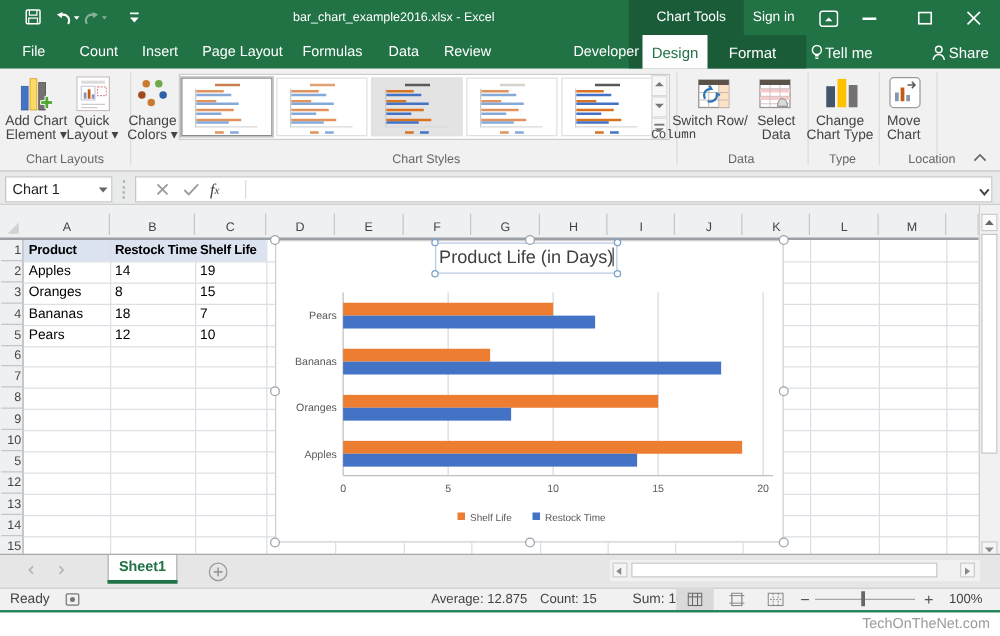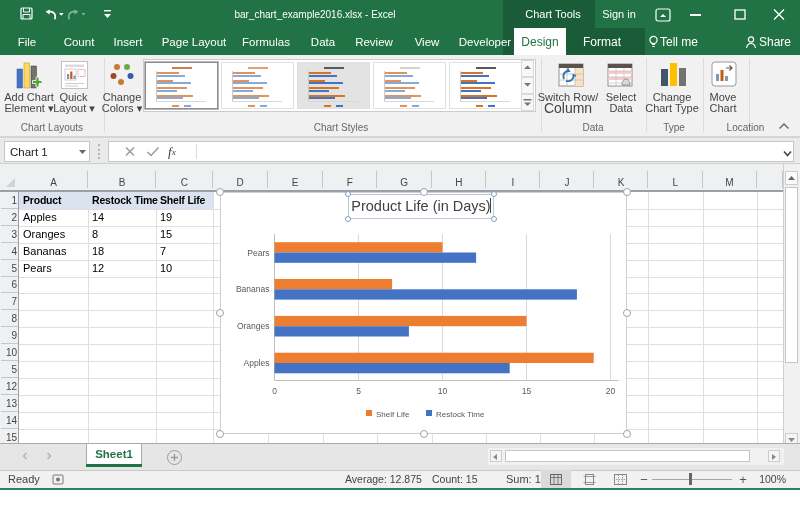--- a/index.html
+++ b/index.html
@@ -45,21 +45,20 @@
     </svg>
 <div style="position:absolute;left:0px;top:28px;width:800px;height:27px;background:#217346;"></div>
 <div style="position:absolute;left:503px;top:28px;width:142px;height:27px;background:#1a5c38;"></div>
 <div style="position:absolute;left:-13px;top:28px;width:80px;height:27px;color:#fff;font-size:11.5px;display:flex;align-items:center;justify-content:center;">File</div>
 <div style="position:absolute;left:39px;top:28px;width:80px;height:27px;color:#fff;font-size:11.5px;display:flex;align-items:center;justify-content:center;">Count</div>
 <div style="position:absolute;left:88px;top:28px;width:80px;height:27px;color:#fff;font-size:11.5px;display:flex;align-items:center;justify-content:center;">Insert</div>
 <div style="position:absolute;left:154px;top:28px;width:80px;height:27px;color:#fff;font-size:11.5px;display:flex;align-items:center;justify-content:center;">Page Layout</div>
 <div style="position:absolute;left:226px;top:28px;width:80px;height:27px;color:#fff;font-size:11.5px;display:flex;align-items:center;justify-content:center;">Formulas</div>
 <div style="position:absolute;left:283px;top:28px;width:80px;height:27px;color:#fff;font-size:11.5px;display:flex;align-items:center;justify-content:center;">Data</div>
 <div style="position:absolute;left:334px;top:28px;width:80px;height:27px;color:#fff;font-size:11.5px;display:flex;align-items:center;justify-content:center;">Review</div>
-<div style="position:absolute;left:387px;top:28px;width:80px;height:27px;color:#fff;font-size:11.5px;display:flex;align-items:center;justify-content:center;">View</div>
 <div style="position:absolute;left:445px;top:28px;width:80px;height:27px;color:#fff;font-size:11.5px;display:flex;align-items:center;justify-content:center;">Developer</div>
 <div style="position:absolute;left:514px;top:28px;width:52px;height:27px;background:#fff;color:#217346;font-size:12px;display:flex;align-items:center;justify-content:center;">Design</div>
 <div style="position:absolute;left:572px;top:28px;width:60px;height:27px;color:#fff;font-size:12px;display:flex;align-items:center;justify-content:center;">Format</div>
 <svg class="ab" style="left:648px;top:35px" width="11" height="14" viewBox="0 0 11 14">
 <circle cx="5.5" cy="5" r="3.6" fill="none" stroke="#fff" stroke-width="1.2"></circle>
 <path d="M4 9.5h3M4.3 11.5h2.4" stroke="#fff" stroke-width="1.2"></path>
     </svg>
 <div style="position:absolute;left:660px;top:28px;width:44px;height:27px;color:#fff;font-size:12px;display:flex;align-items:center;">Tell me</div>
 <svg class="ab" style="left:745px;top:36px" width="12" height="13" viewBox="0 0 12 13">
 <circle cx="6" cy="3.5" r="2.6" fill="none" stroke="#fff" stroke-width="1.2"></circle>
@@ -196,21 +195,21 @@
 <div style="position:absolute;left:143px;top:121px;width:396px;height:12px;color:#666;font-size:10px;display:flex;align-items:center;justify-content:center;">Chart Styles</div>
 <svg class="ab" style="left:558px;top:63px" width="26" height="25" viewBox="0 0 26 25">
 <rect x="1" y="1" width="24" height="22" fill="#fff" stroke="#9a8f8f" stroke-width="1"></rect>
 <rect x="1" y="1" width="24" height="4" fill="#5b5349"></rect>
 <rect x="17" y="5" width="8" height="18" fill="#fbe2c5"></rect>
 <path d="M1 11h24M1 17h24M9 5v18M17 5v18" stroke="#c5bdb4" stroke-width="0.8"></path>
 <path d="M6 16c-2-5 1-8 5-8l-1.5-2.5" fill="none" stroke="#2e75b6" stroke-width="1.8"></path>
 <path d="M8 18c5 1 8-2 7.5-6l2.5 1" fill="none" stroke="#2e75b6" stroke-width="1.8"></path>
 </svg>
 <div style="position:absolute;left:513px;top:91.5px;width:110px;height:11px;color:#444;font-size:11px;display:flex;align-items:center;justify-content:center;line-height:11px;white-space:nowrap;">Switch Row/</div>
-    <div style="position:absolute;left:513px;top:102.5px;width:110px;height:11px;color:#444;font-size:14px;display:flex;align-items:center;justify-content:center;line-height:11px;white-space:nowrap;">Column</div>
+    <div style="position:absolute;left:484px;top:102.5px;width:110px;height:11px;color:#444;font-size:10px;display:flex;align-items:center;justify-content:center;line-height:11px;white-space:nowrap;font-family:Liberation Mono, monospace;">Column</div>
 <svg class="ab" style="left:607px;top:63px" width="26" height="25" viewBox="0 0 26 25">
 <rect x="1" y="1" width="24" height="22" fill="#fff" stroke="#9a8f8f" stroke-width="1"></rect>
 <rect x="1" y="1" width="24" height="4" fill="#5b5349"></rect>
 <rect x="1" y="8" width="24" height="3" fill="#f4cccc"></rect>
 <rect x="1" y="14" width="24" height="3" fill="#f4cccc"></rect>
 <path d="M1 8h24M1 14h24M1 20h24M9 5v18M17 5v18" stroke="#cbb" stroke-width="0.7"></path>
 <path d="M15 22c0-4 2-6 4-6s4 2 4 6z" fill="#d9d9d9" stroke="#7f7f7f" stroke-width="0.8"></path>
 </svg>
 <div style="position:absolute;left:566px;top:91.5px;width:110px;height:11px;color:#444;font-size:11px;display:flex;align-items:center;justify-content:center;line-height:11px;white-space:nowrap;">Select</div>
     <div style="position:absolute;left:566px;top:102.5px;width:110px;height:11px;color:#444;font-size:11px;display:flex;align-items:center;justify-content:center;line-height:11px;white-space:nowrap;">Data</div>
@@ -461,12 +460,13 @@
 <svg class="ab" style="left:614px;top:474px" width="13" height="11" viewBox="0 0 13 11">
 <rect x="0.5" y="0.5" width="12" height="10" fill="none" stroke="#888"></rect>
 <path d="M4.5 0.5v4m0 2v4M8.5 0.5v4m0 2v4M2 5.5h9" stroke="#888" stroke-width="0.8" stroke-dasharray="1.5 1"></path>
     </svg>
 <div style="position:absolute;left:638px;top:470px;width:12px;height:18px;color:#555;font-size:13px;display:flex;align-items:center;justify-content:center;">−</div>
 <div style="position:absolute;left:652px;top:478.5px;width:80px;height:1px;background:#a6a6a6;"></div>
 <div style="position:absolute;left:689px;top:473px;width:3px;height:12px;background:#666;"></div>
 <div style="position:absolute;left:737px;top:470px;width:12px;height:18px;color:#555;font-size:13px;display:flex;align-items:center;justify-content:center;">+</div>
 <div style="position:absolute;left:752px;top:470px;width:34px;height:18px;color:#444;font-size:10.5px;display:flex;align-items:center;justify-content:flex-end;">100%</div>
 <div style="position:absolute;left:0px;top:488px;width:800px;height:2px;background:#26865a;"></div>
+<div style="position:absolute;left:600px;top:490px;width:192px;height:18px;color:#9b9b9b;font-size:11.5px;display:flex;align-items:center;justify-content:flex-end;">TechOnTheNet.com</div>
 </div>
 </body></html>

